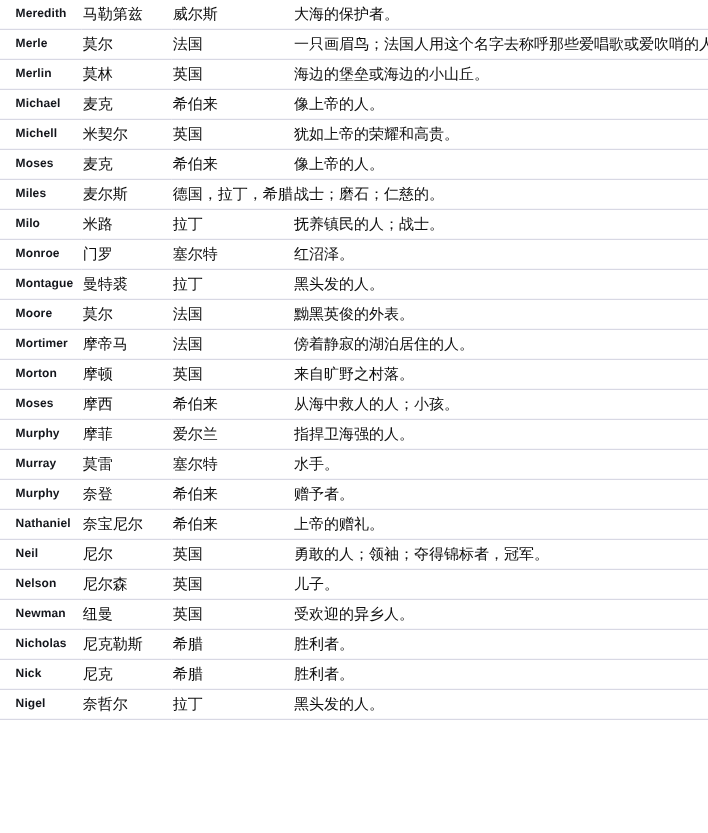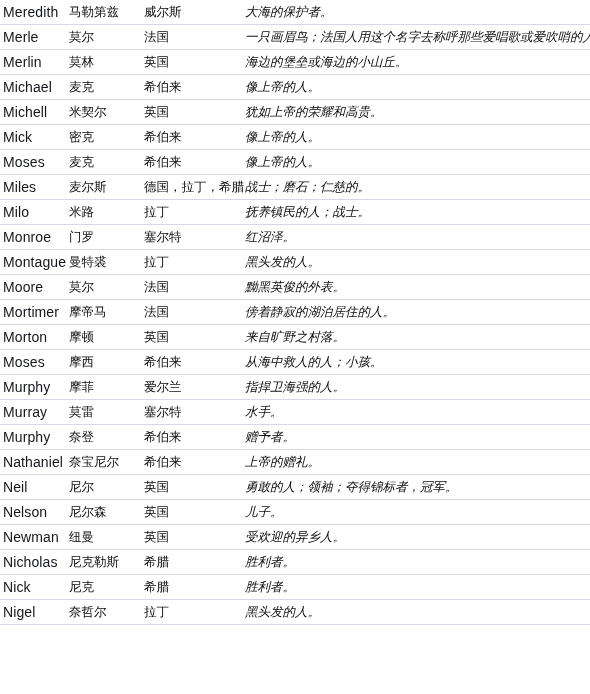--- a/index.html
+++ b/index.html
@@ -32,34 +32,35 @@
     padding: 0 2px 0 2px;
     border-bottom: 1px solid #d8d8e4;
     vertical-align: middle;
     white-space: nowrap;
     overflow: visible;
     font-size: 12.5px;
     line-height: 22px;
     color: #111111;
   }
   #name-table td.cell-name {
-    padding-left: 3px;
-    font-size: 14px;
+    padding-left: 13px;
+    font-size: 10px;
     color: #14161c;
     letter-spacing: 0.1px;
+    font-weight: bold;
   }
   #name-table td.cell-trans,
   #name-table td.cell-origin,
   #name-table td.cell-meaning {
     font-size: 12.5px;
     color: #0d0d0d;
   }
   #name-table td.cell-trans { padding-left: 1px; }
   #name-table td.cell-origin { padding-left: 1px; }
-  #name-table td.cell-meaning { padding-left: 5px; font-style: italic; }
+  #name-table td.cell-meaning { padding-left: 5px; }
 
   
   #name-table td.cell-origin span { display: inline-block; }
 </style>
 </head>
 <body>
 
 <table id="name-table">
   <colgroup>
     <col class="col-name">
@@ -92,26 +93,20 @@
         <td class="cell-origin"><span>希伯来</span></td>
         <td class="cell-meaning"><span>像上帝的人。</span></td>
       </tr>
       <tr>
         <td class="cell-name"><span>Michell</span></td>
         <td class="cell-trans"><span>米契尔</span></td>
         <td class="cell-origin"><span>英国</span></td>
         <td class="cell-meaning"><span>犹如上帝的荣耀和高贵。</span></td>
       </tr>
       <tr>
-        <td class="cell-name"><span>Mick</span></td>
-        <td class="cell-trans"><span>密克</span></td>
-        <td class="cell-origin"><span>希伯来</span></td>
-        <td class="cell-meaning"><span>像上帝的人。</span></td>
-      </tr>
-      <tr>
         <td class="cell-name"><span>Moses</span></td>
         <td class="cell-trans"><span>麦克</span></td>
         <td class="cell-origin"><span>希伯来</span></td>
         <td class="cell-meaning"><span>像上帝的人。</span></td>
       </tr>
       <tr>
         <td class="cell-name"><span>Miles</span></td>
         <td class="cell-trans"><span>麦尔斯</span></td>
         <td class="cell-origin"><span>德国，拉丁，希腊</span></td>
         <td class="cell-meaning"><span>战士；磨石；仁慈的。</span></td>

